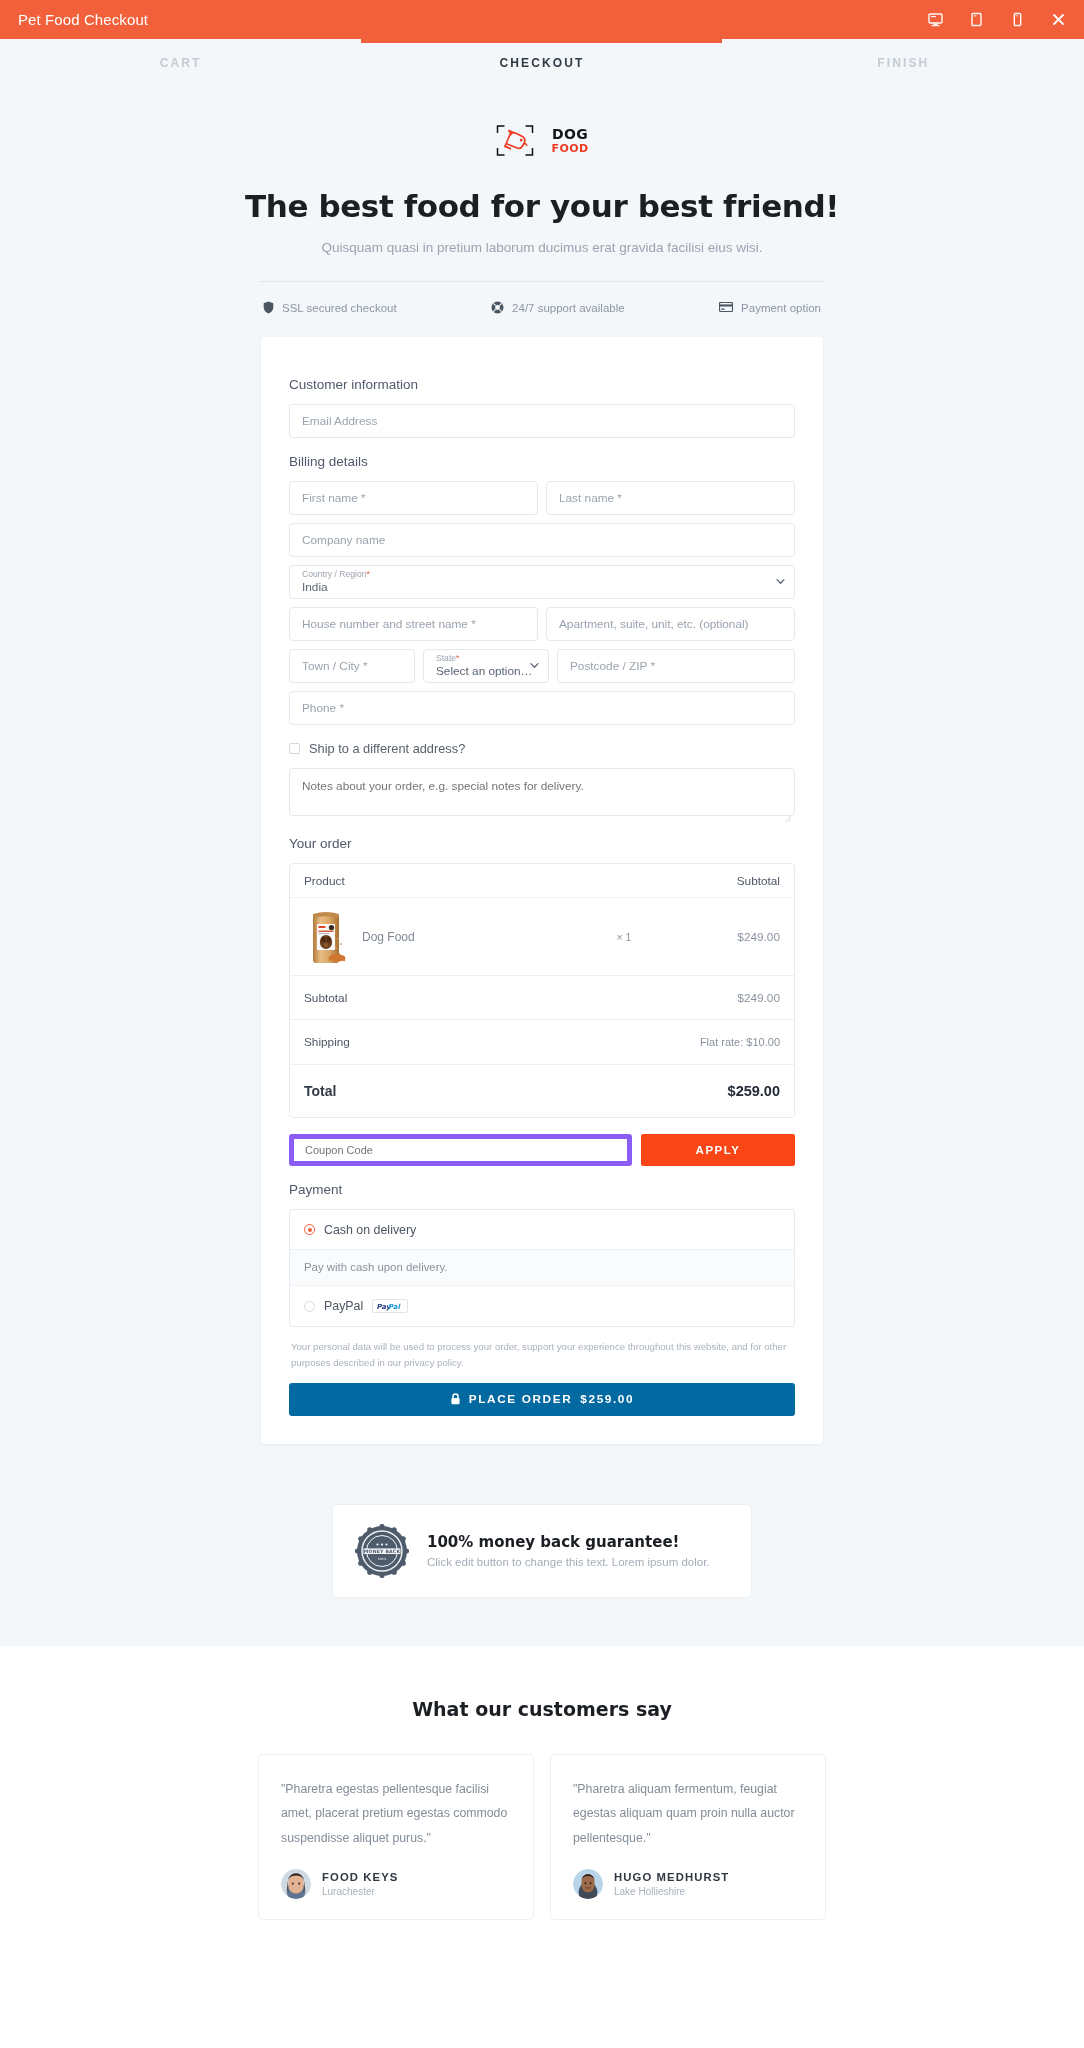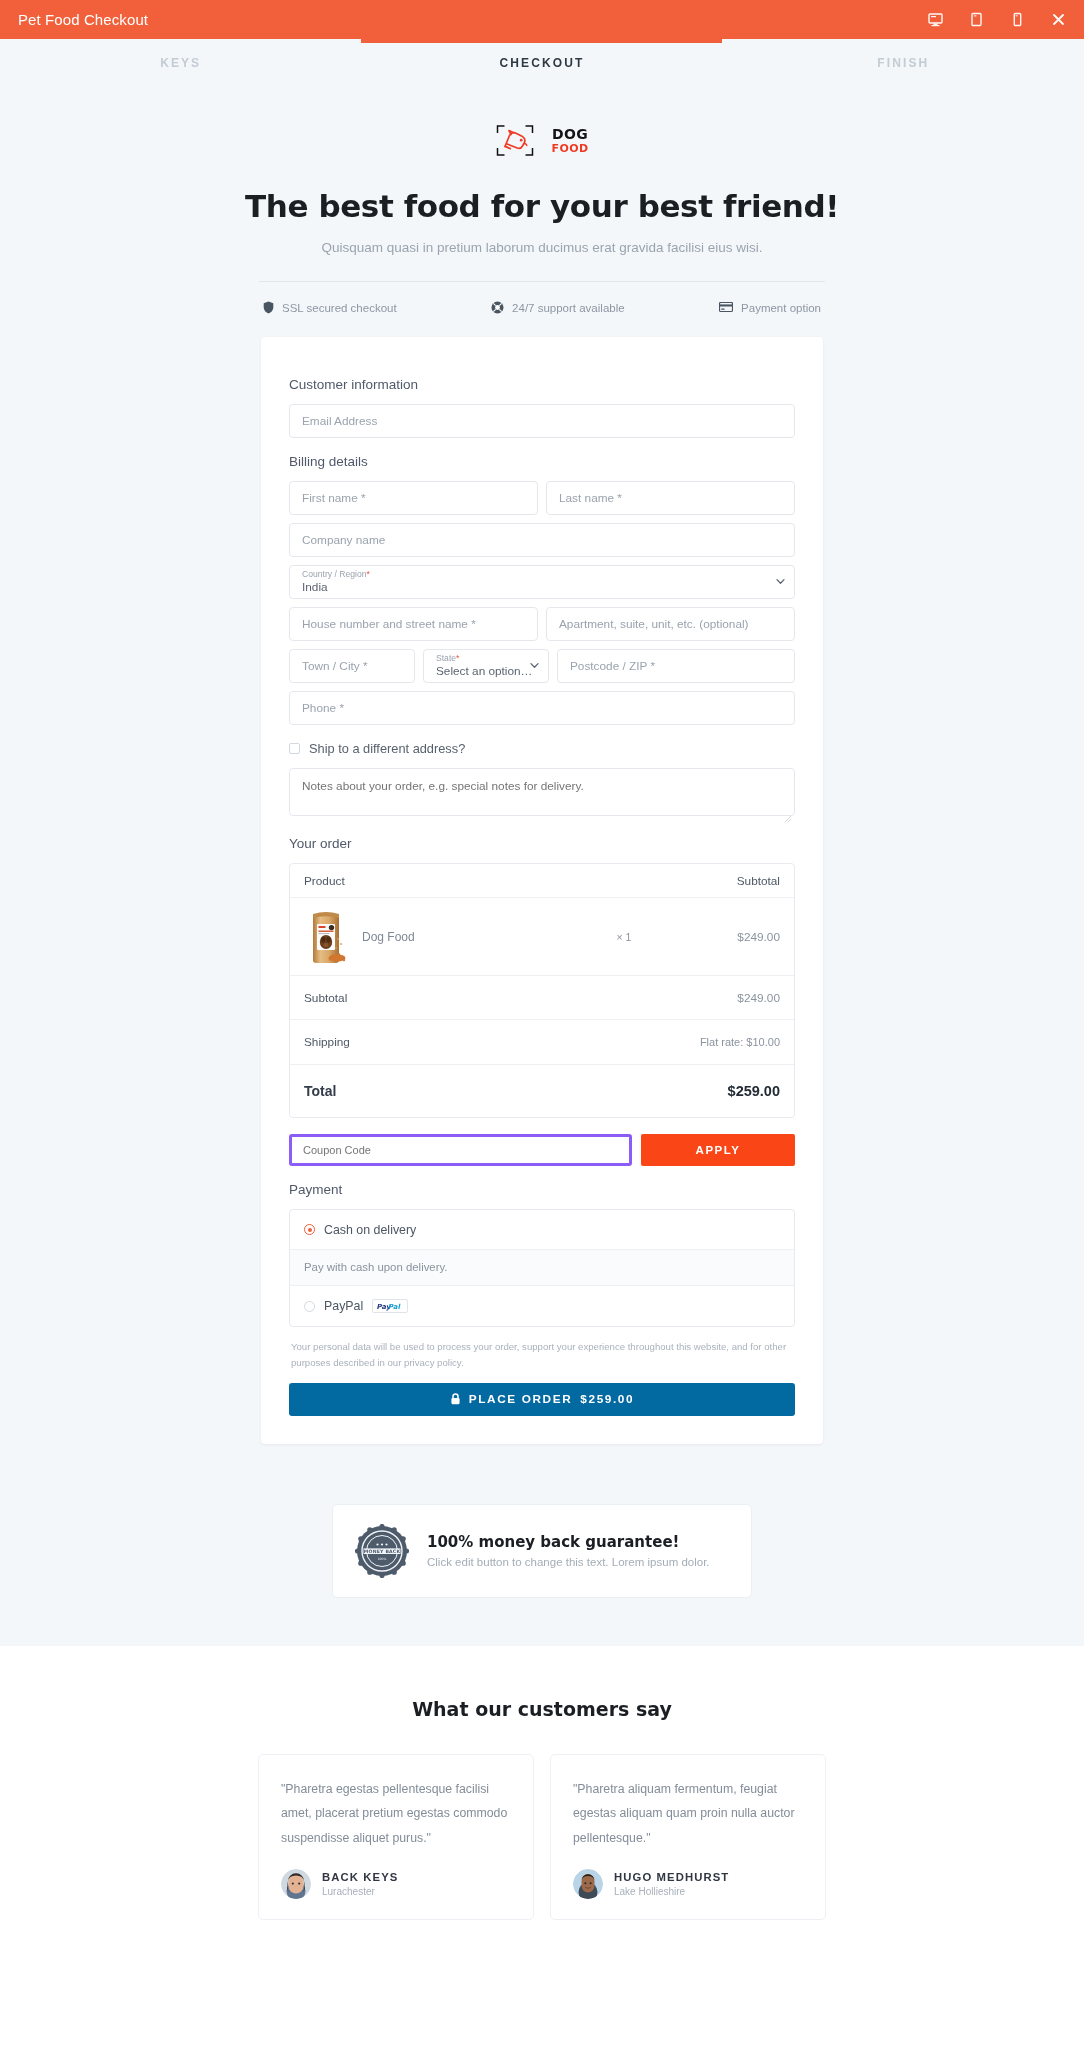--- a/index.html
+++ b/index.html
@@ -120,21 +120,21 @@
   .otr.ship{height:45px;}
   .otr.ship .l{font-size:11.8px;color:#4e5866;}
   .otr.ship .r{font-size:11px;color:#8a939f;}
   .otr.total{height:52px;}
   .otr.total .l{font-size:14px;font-weight:700;color:#333c48;}
   .otr.total .r{font-size:14.5px;font-weight:700;color:#222b36;}
 
   
   .coupon-row{display:flex;gap:9px;margin-top:16px;}
   .coupon-in{
-    flex:1;height:32px;border:3px solid #8b5cf6;border-radius:3px;background:#fff;
+    flex:1;height:32px;border:5px solid #8b5cf6;border-radius:3px;background:#fff;
     font-size:11px;color:#9aa3ae;padding:0 11px;display:flex;align-items:center;
   }
   .btn-apply{
     width:154px;height:32px;background:#fa4616;color:#fff;border:none;border-radius:2px;
     font-size:11.5px;font-weight:700;letter-spacing:1.5px;cursor:pointer;
     font-family:"Liberation Sans",sans-serif;
   }
 
   
   .pay-box{border:1px solid #e7ebef;border-radius:4px;overflow:hidden;}
@@ -218,21 +218,21 @@
       <span class="tool-ico">
         <svg width="15" height="15" viewBox="0 0 15 15">
             <path d="M3 3 L12 12 M12 3 L3 12" stroke="#fff" stroke-width="1.9" stroke-linecap="round"></path>
           </svg>
       </span>
     </div>
   </div>
 
   <div class="stepsbar">
     <div class="step-underline"></div>
-    <div class="step">KEYS</div>
+    <div class="step">CART</div>
     <div class="step active">CHECKOUT</div>
     <div class="step">FINISH</div>
   </div>
 
   <div class="hero">
     <div class="logo">
       <svg width="38" height="33" viewBox="0 0 38 33">
         <g fill="none" stroke="#111" stroke-width="1.5">
           <path d="M1.5 9 V2 H8.5"></path>
             <path d="M29.5 2 H36.5 V9"></path>
@@ -513,21 +513,21 @@
               <circle cx="15" cy="22" r="9.5" fill="#5f7590"></circle>
               <path d="M7.5 13 a7.5 8.5 0 0 1 15 0 v4 a7.5 7.5 0 0 1 -15 0 z" fill="#e3b293"></path>
               <path d="M6.8 12.5 a8.2 8.2 0 0 1 16.4 0 q-1 -6 -8.2 -6 q-7.2 0 -8.2 6 z" fill="#2f2a28"></path>
               <path d="M6.8 12 q-.6 8 1.2 12 q-3.2 -5 -1.2 -12 z" fill="#2f2a28"></path>
               <path d="M23.2 12 q.6 8 -1.2 12 q3.2 -5 1.2 -12 z" fill="#2f2a28"></path>
               <circle cx="11.8" cy="14.6" r="1.1" fill="#3a2f2a"></circle>
               <circle cx="18.2" cy="14.6" r="1.1" fill="#3a2f2a"></circle>
             </svg>
           </span>
           <div>
-            <div class="nm">BACK KEYS</div>
+            <div class="nm">FOOD KEYS</div>
             <div class="loc">Lurachester</div>
           </div>
         </div>
       </div>
 
       <div class="testi">
         <div class="q">"Pharetra aliquam fermentum, feugiat egestas aliquam quam proin nulla auctor pellentesque."</div>
         <div class="who">
           <span class="avatar">
             <svg width="30" height="30" viewBox="0 0 30 30">

